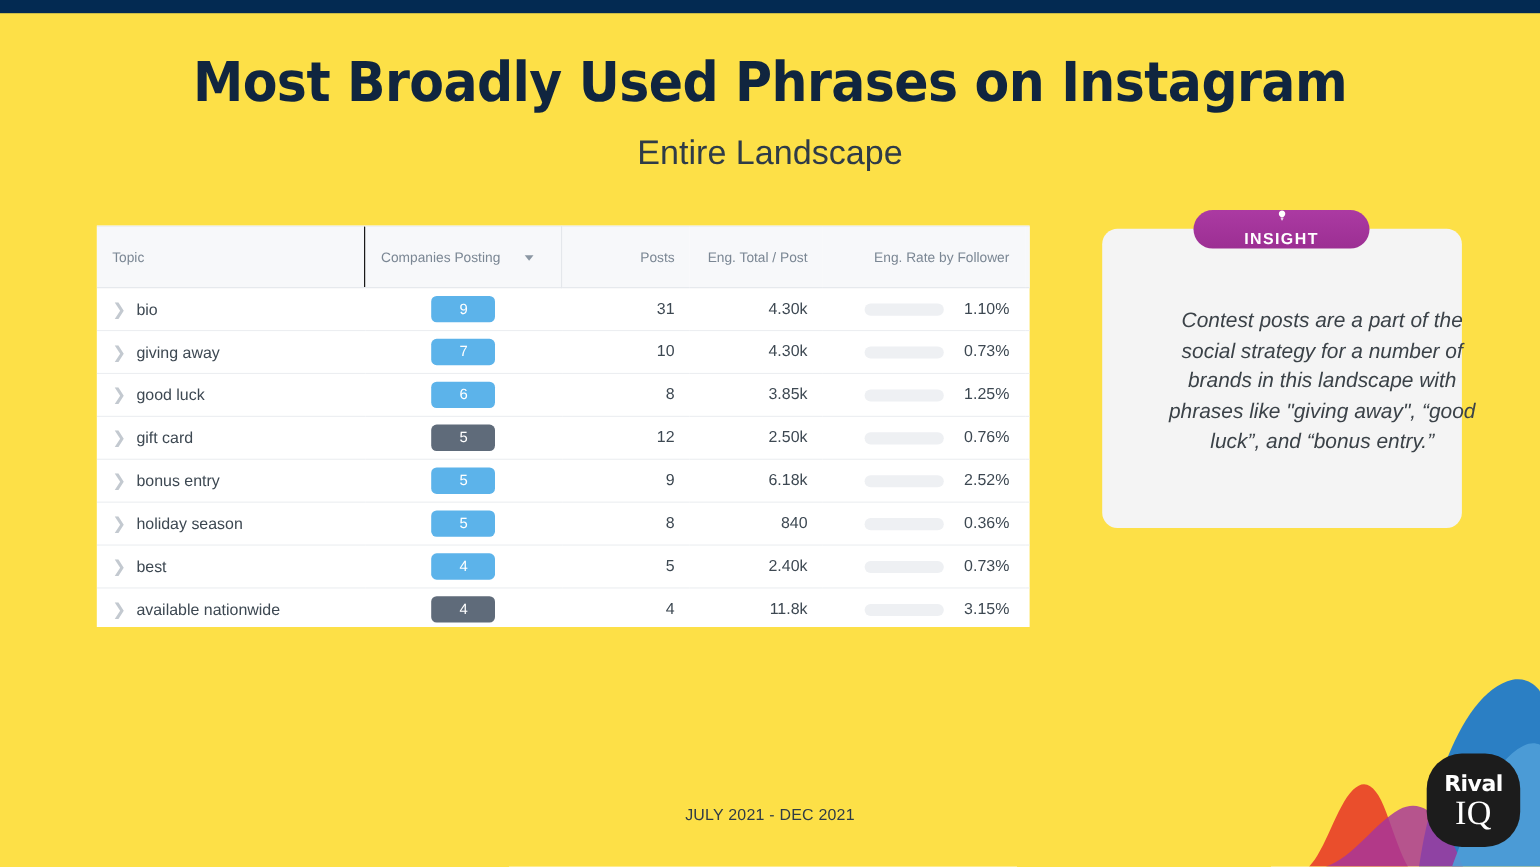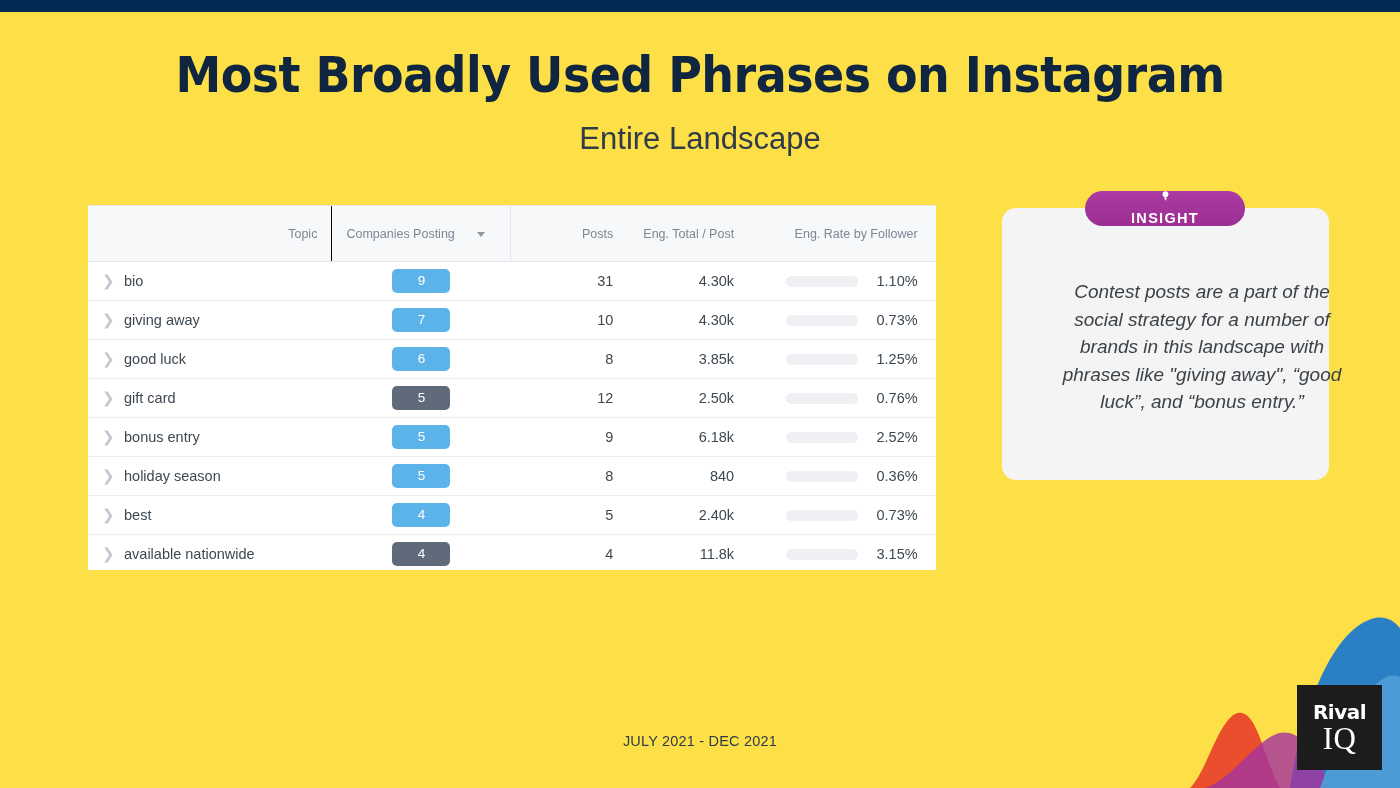--- a/index.html
+++ b/index.html
@@ -53,21 +53,21 @@
     border-top: 1px solid #e4e7eb;
     border-bottom: 1px solid #e4e7eb;
     height: 56px;
     font-size: 12.5px;
     font-weight: 400;
     color: #7b8794;
     padding: 0 14px;
     vertical-align: middle;
     white-space: nowrap;
   }
-  .col-topic   { width: 218px; text-align: right; }
+  .col-topic   { width: 218px; text-align: left; }
   .col-comp    { width: 160px; text-align: left;
                  border-left: 1px solid #000000; border-right: 1px solid #e4e7eb; }
   .col-posts   { width: 104px; text-align: right; }
   .col-etp     { width: 108px; text-align: right; }
   .col-erf     { width: 164px; text-align: right; }
   .col-lift    { width: 104px; text-align: right; }
 
   .sort-caret {
     display: inline-block; margin-left: 22px;
     border-left: 4.5px solid transparent;
@@ -164,21 +164,21 @@
     letter-spacing: 0.2px;
   }
 
   
   .corner-art { position: absolute; right: 0; bottom: 0; width: 230px; height: 190px; }
   .logo-box {
     position: absolute; left: 1297px; top: 685px;
     width: 85px; height: 85px;
     background: #1c1c1c;
     display: flex; flex-direction: column;
-    align-items: center; justify-content: center;
+    align-items: center; justify-content: center; border-radius: 32px;
   }
   .logo-rival {
     color: #fff; font-weight: 700; font-size: 20px;
     line-height: 21px; letter-spacing: -0.5px;
     font-family: "DejaVu Sans", sans-serif;
   }
   .logo-iq {
     color: #fff; font-size: 31px; line-height: 31px;
     font-family: "Liberation Serif", serif; letter-spacing: 0.5px;
   }

